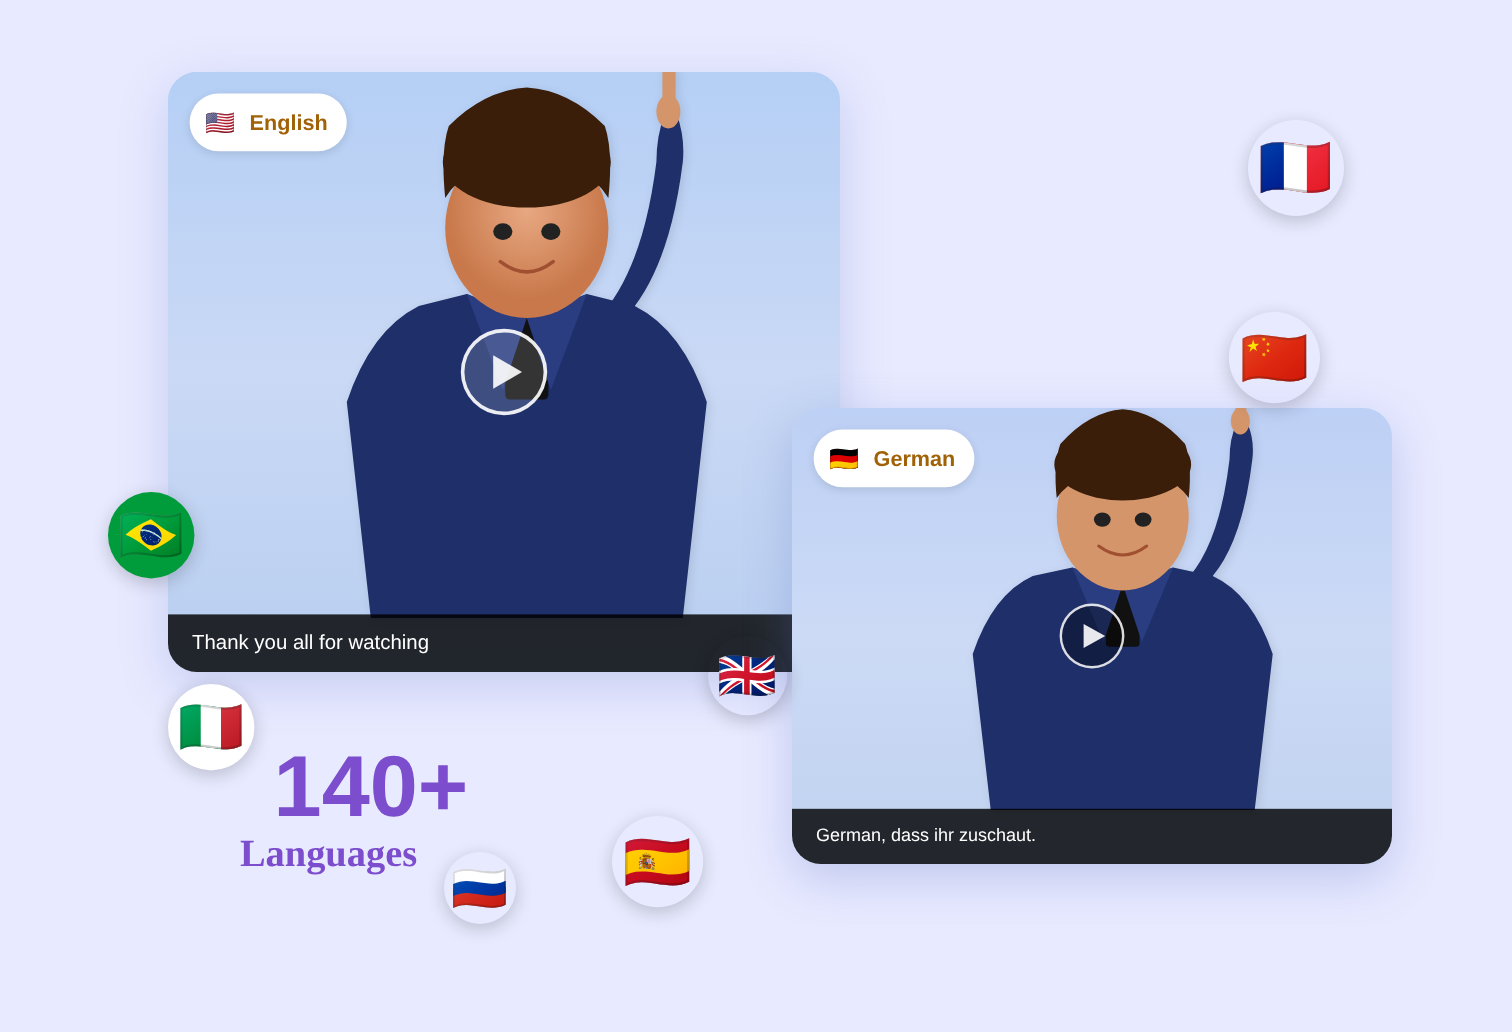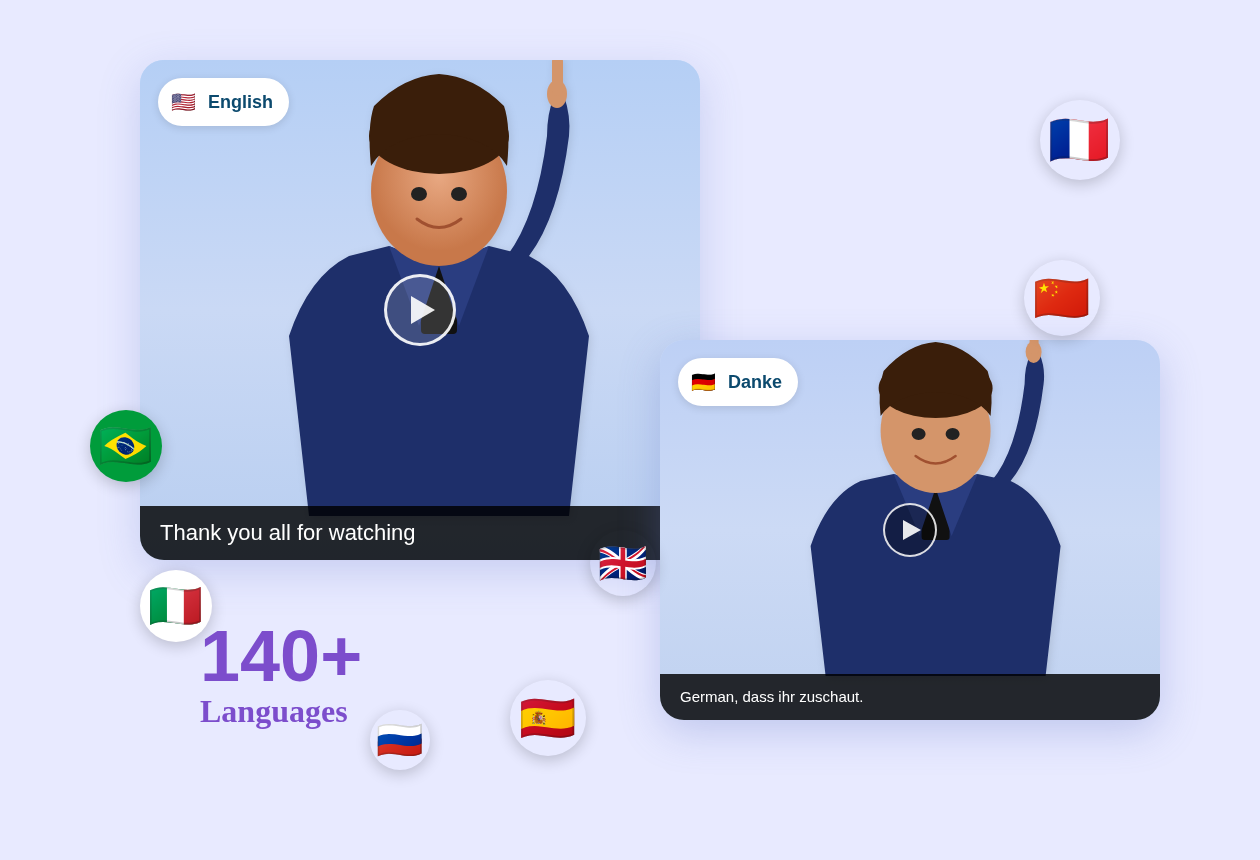--- a/index.html
+++ b/index.html
@@ -70,21 +70,21 @@
       display: flex;
       align-items: center;
       justify-content: center;
       font-size: 20px;
       overflow: hidden;
     }
 
     .lang-badge .lang-name {
       font-size: 18px;
       font-weight: 700;
-      color: #0c4a6e;
+      color: #a16207;
     }
 
     
     .play-btn {
       position: absolute;
       top: 50%;
       left: 50%;
       transform: translate(-50%, -50%);
       width: 72px;
       height: 72px;
@@ -126,21 +126,21 @@
       bottom: 0;
       left: 0;
       right: 0;
       background: rgba(0,0,0,0.82);
       padding: 14px 20px;
       z-index: 10;
     }
 
     .subtitle-text {
       color: white;
-      font-size: 22px;
+      font-size: 17px;
       font-weight: 500;
       text-align: center;
     }
 
     .subtitle-text-small {
       font-size: 15px;
     }
 
     
     .flag-circle {
@@ -254,20 +254,21 @@
       bottom: 90px;
       left: 120px;
       z-index: 6;
     }
 
     .count-number {
       font-size: 72px;
       font-weight: 900;
       color: #7c4dcc;
       line-height: 1;
+      margin-left: 28px;
     }
 
     .count-label {
       font-size: 32px;
       font-weight: 800;
       color: #7c4dcc;
       line-height: 1.2;
       font-family: Liberation Serif, serif;
     }
 
@@ -395,21 +396,21 @@
 
         <path d="M235,165 Q260,135 268,68 Q270,52 264,38 L255,38 Q249,50 249,68 Q241,135 216,165 Z" fill="#1e2f6a"></path>
 
         <ellipse cx="258" cy="36" rx="8" ry="11" fill="#d4956a"></ellipse>
         <rect x="254" y="6" width="9" height="32" rx="4" fill="#d4956a"></rect>
       </svg>
     </div>
 
     <div class="lang-badge">
       <div class="flag-emoji">🇩🇪</div>
-      <span class="lang-name">Danke</span>
+      <span class="lang-name">German</span>
     </div>
 
     <div class="play-btn play-btn-small" style="background:rgba(0,0,0,0.35); border-color: rgba(255,255,255,0.85);">
       <div class="play-triangle play-triangle-small"></div>
     </div>
 
     <div class="subtitle-bar">
       <span class="subtitle-text subtitle-text-small">German, dass ihr zuschaut.</span>
     </div>
   </div>

